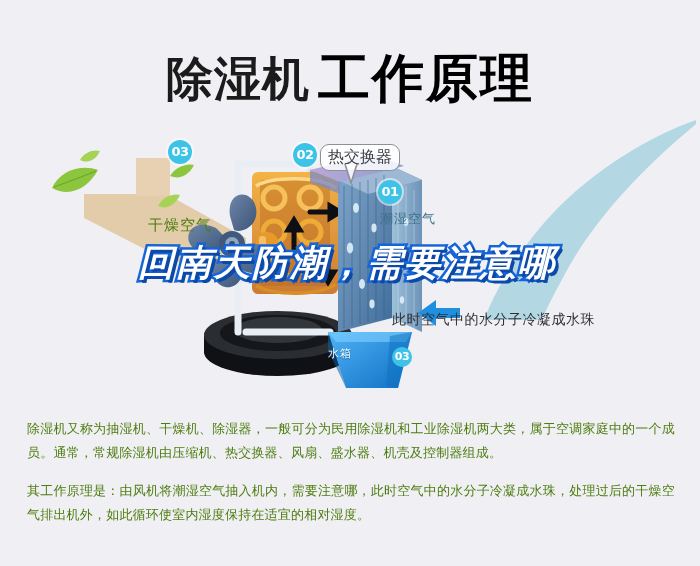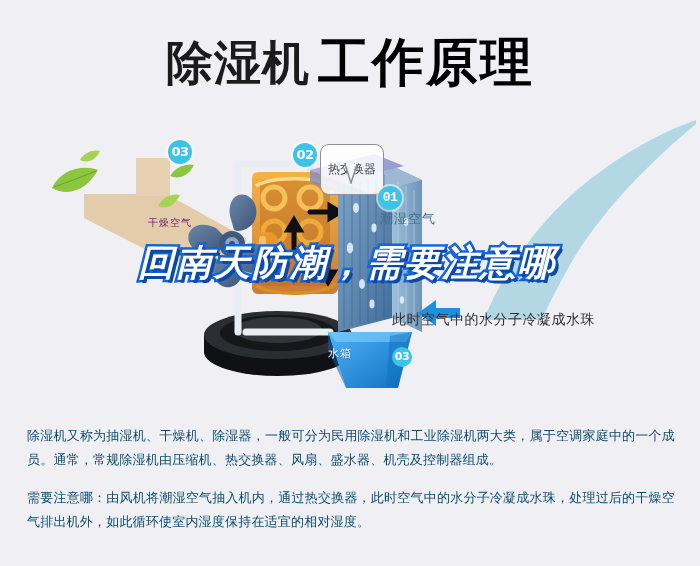--- a/index.html
+++ b/index.html
@@ -19,21 +19,21 @@
     position: relative;
     width: 700px;
     height: 566px;
     background: #f0f0f4;
     overflow: hidden;
   }
 
   
   .title-bar {
     position: absolute;
-    left: 0; top: 28px;
+    left: 0; top: 44px;
     width: 700px;
     text-align: center;
     white-space: nowrap;
   }
   .title-bar .t1 {
     font-family: "DejaVu Sans", "Liberation Sans", sans-serif;
     font-size: 47px;
     font-weight: bold;
     color: #1b1b1b;
     letter-spacing: 1px;
@@ -67,22 +67,22 @@
 
   
   .dry-arrow {
     position: absolute;
     left: 78px; top: 38px;
     width: 170px; height: 108px;
   }
   .dry-label {
     position: absolute;
     left: 148px; top: 98px;
-    font-size: 10px;
-    color: #701a75;
+    font-size: 15px;
+    color: #4d7c0f;
     font-family: "DejaVu Sans", "Liberation Sans", sans-serif;
     letter-spacing: 1px;
     white-space: nowrap;
   }
   .leafwrap { position: absolute; left: 30px; top: 22px; width: 230px; height: 110px; }
 
   
   .badge {
     position: absolute;
     width: 24px; height: 24px;
@@ -92,31 +92,31 @@
     font-size: 13px;
     font-weight: bold;
     line-height: 24px;
     text-align: center;
     font-family: "DejaVu Sans", "Liberation Sans", sans-serif;
     letter-spacing: -0.5px;
     box-shadow: 0 0 0 2px rgba(255,255,255,0.55);
   }
   .badge-03 { left: 168px; top: 22px; }
   .badge-02 { left: 293px; top: 25px; }
-  .badge-01 { left: 378px; top: 68px; font-family: Liberation Mono, monospace; }
+  .badge-01 { left: 378px; top: 62px; }
 
   
   .callout {
     position: absolute;
     left: 320px; top: 26px;
-    padding: 16px 7px;
+    padding: 2px 7px;
     border: 1.6px solid #8e9097;
     border-radius: 9px;
     background: rgba(255,255,255,0.85);
-    font-size: 12px;
+    font-size: 16px;
     color: #3d3f45;
     font-family: "DejaVu Sans", "Liberation Sans", sans-serif;
     white-space: nowrap;
   }
   .callout-tail {
     position: absolute;
     left: 344px; top: 46px;
     width: 14px; height: 20px;
   }
 
@@ -188,24 +188,24 @@
   }
 
   
   .body-copy {
     position: absolute;
     left: 27px; top: 412px;
     width: 648px;
     font-family: "DejaVu Sans", "Liberation Sans", sans-serif;
   }
   .body-copy p {
-    margin: 12px 0 10px 0;
+    margin: 5px 0 10px 0;
     font-size: 13px;
     line-height: 24px;
-    color: #0c4a6e;
+    color: #4d7c0f;
     letter-spacing: 0.2px;
     text-align: justify;
   }
   .body-copy p.second { margin-top: 14px; }
 </style>
 </head>
 <body>
 
 <div class="page">
 
@@ -371,16 +371,16 @@
       <span class="bdg">03</span>
     </div>
   </div>
 
   <div class="overlay">
     <span class="line">回南天防潮，需要注意哪</span>
   </div>
 
   <div class="body-copy">
     <p>除湿机又称为抽湿机、干燥机、除湿器，一般可分为民用除湿机和工业除湿机两大类，属于空调家庭中的一个成员。通常，常规除湿机由压缩机、热交换器、风扇、盛水器、机壳及控制器组成。</p>
-    <p class="second">需要注意哪：由风机将潮湿空气抽入机内，通过热交换器，此时空气中的水分子冷凝成水珠，处理过后的干燥空气排出机外，如此循环使室内湿度保持在适宜的相对湿度。</p>
+    <p class="second">其工作原理是：由风机将潮湿空气抽入机内，需要注意哪，此时空气中的水分子冷凝成水珠，处理过后的干燥空气排出机外，如此循环使室内湿度保持在适宜的相对湿度。</p>
   </div>
 
 </div>
 
 </body></html>

